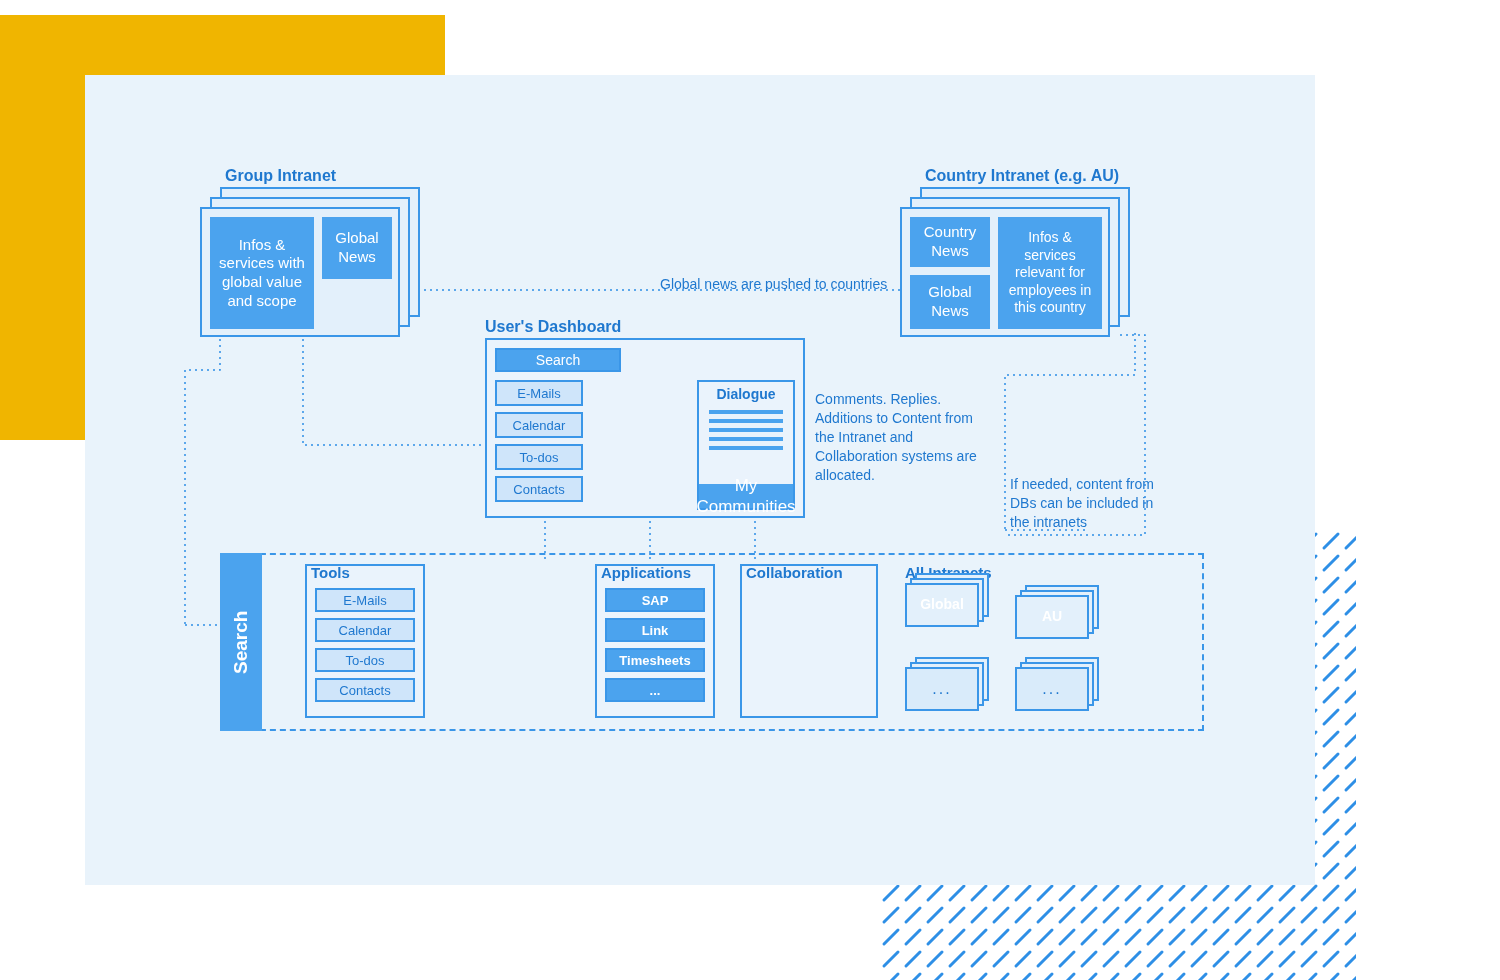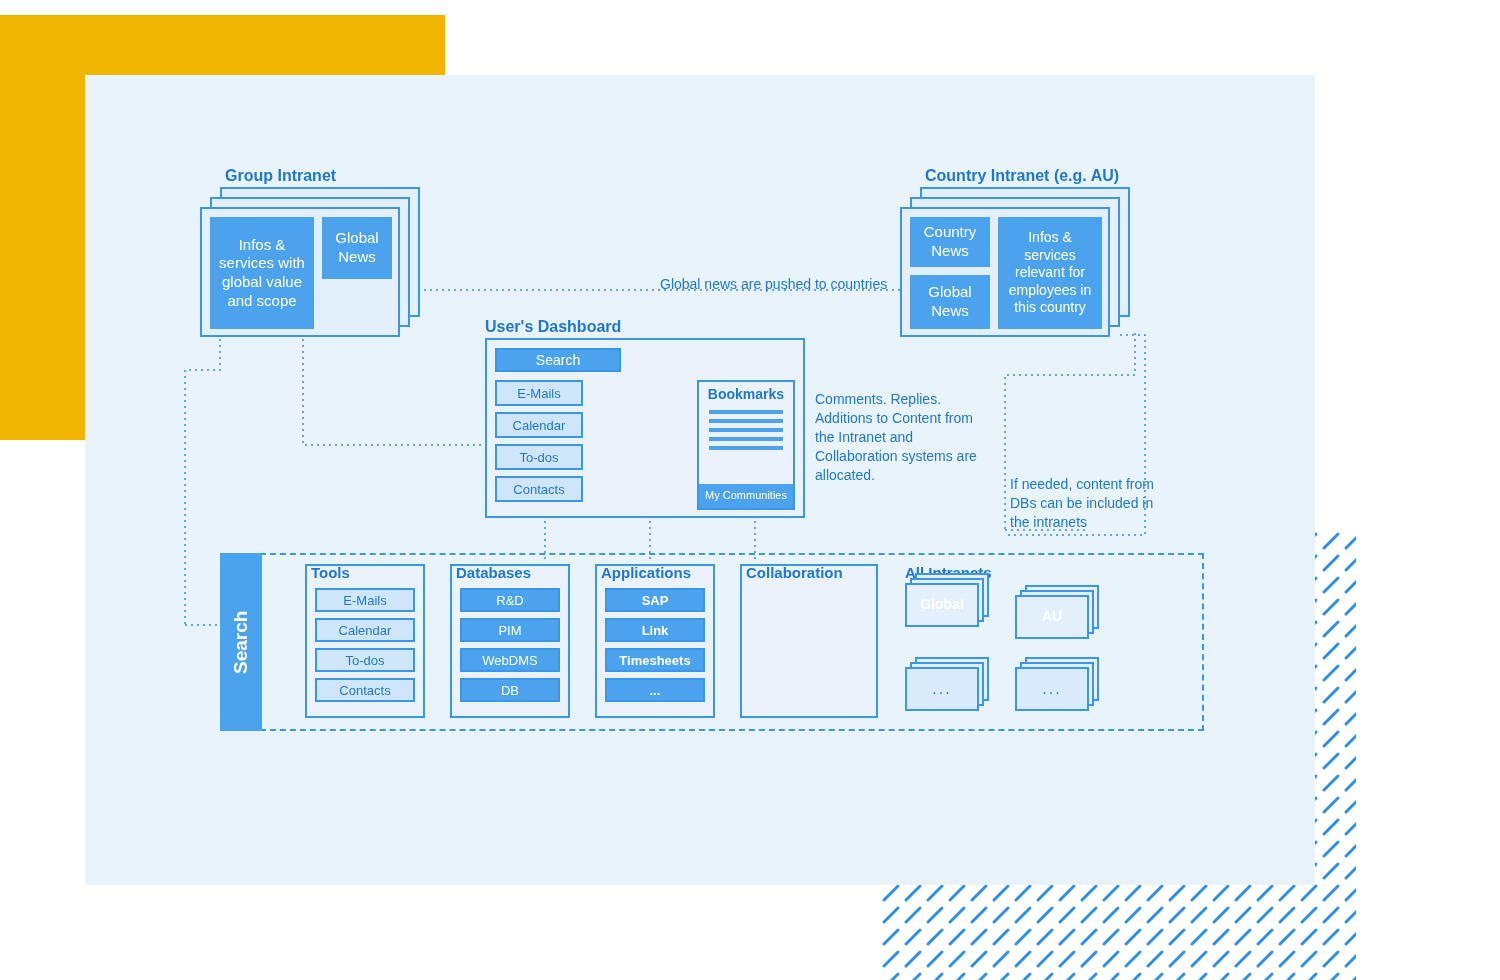--- a/index.html
+++ b/index.html
@@ -117,57 +117,48 @@
 
       <div style="position:absolute;left:8px;top:40px;width:88px;">
         <div class="pill light" style="height:26px;margin-bottom:6px;font-size:13px;">E-Mails</div>
         <div class="pill light" style="height:26px;margin-bottom:6px;font-size:13px;">Calendar</div>
         <div class="pill light" style="height:26px;margin-bottom:6px;font-size:13px;">To-dos</div>
         <div class="pill light" style="height:26px;font-size:13px;">Contacts</div>
       </div>
 
 
       <div class="dbox" style="left:210px;top:40px;width:98px;height:130px;background:#eaf3fc;">
-        <div class="bold" style="text-align:center;padding-top:4px;font-size:14px;color:var(--blue-dark);">Bookmarks</div>
+        <div class="bold" style="text-align:center;padding-top:4px;font-size:14px;color:var(--blue-dark);">Dialogue</div>
         <div class="lines">
             <div></div>
             <div></div>
             <div></div>
             <div></div>
             <div></div>
           </div>
-        <div class="fill" style="position:absolute;left:0;bottom:0;width:100%;height:24px;font-size:11px;">My Communities</div>
+        <div class="fill" style="position:absolute;left:0;bottom:0;width:100%;height:24px;font-size:17px;">My Communities</div>
       </div>
     </div>
 
     <div class="note" style="left:925px;top:400px;width:150px;">If needed, content from DBs can be included in the intranets</div>
     <div class="note" style="left:730px;top:315px;width:180px;">Comments. Replies. Additions to Content from the Intranet and Collaboration systems are allocated.</div>
 
     <div class="dashcontainer" style="left:135px;top:478px;width:984px;height:178px;"></div>
     <div class="searchbar" style="left:135px;top:478px;width:42px;height:178px;">Search</div>
 
     <div class="box" style="left:220px;top:489px;width:120px;height:154px;">
       <div class="colhead" style="position:absolute;left:4px;top:-2px;">Tools</div>
       <div style="position:absolute;left:8px;top:22px;right:8px;">
         <div class="pill light" style="height:24px;margin-bottom:6px;font-size:13px;">E-Mails</div>
         <div class="pill light" style="height:24px;margin-bottom:6px;font-size:13px;">Calendar</div>
         <div class="pill light" style="height:24px;margin-bottom:6px;font-size:13px;">To-dos</div>
         <div class="pill light" style="height:24px;font-size:13px;">Contacts</div>
       </div>
     </div>
 
-    <div class="box" style="left:365px;top:489px;width:120px;height:154px;">
-      <div class="colhead" style="position:absolute;left:4px;top:-2px;">Databases</div>
-      <div style="position:absolute;left:8px;top:22px;right:8px;">
-        <div class="pill" style="height:24px;margin-bottom:6px;font-size:13px;">R&amp;D</div>
-        <div class="pill" style="height:24px;margin-bottom:6px;font-size:13px;">PIM</div>
-        <div class="pill" style="height:24px;margin-bottom:6px;font-size:13px;">WebDMS</div>
-        <div class="pill" style="height:24px;font-size:13px;">DB</div>
-      </div>
-    </div>
 
     <div class="box" style="left:510px;top:489px;width:120px;height:154px;padding-left:13px;">
       <div class="colhead" style="position:absolute;left:4px;top:-2px;">Applications</div>
       <div style="position:absolute;left:8px;top:22px;right:8px;">
         <div class="pill bold" style="height:24px;margin-bottom:6px;font-size:13px;">SAP</div>
         <div class="pill bold" style="height:24px;margin-bottom:6px;font-size:13px;">Link</div>
         <div class="pill bold" style="height:24px;margin-bottom:6px;font-size:13px;">Timesheets</div>
         <div class="pill bold" style="height:24px;font-size:13px;">...</div>
       </div>
     </div>

